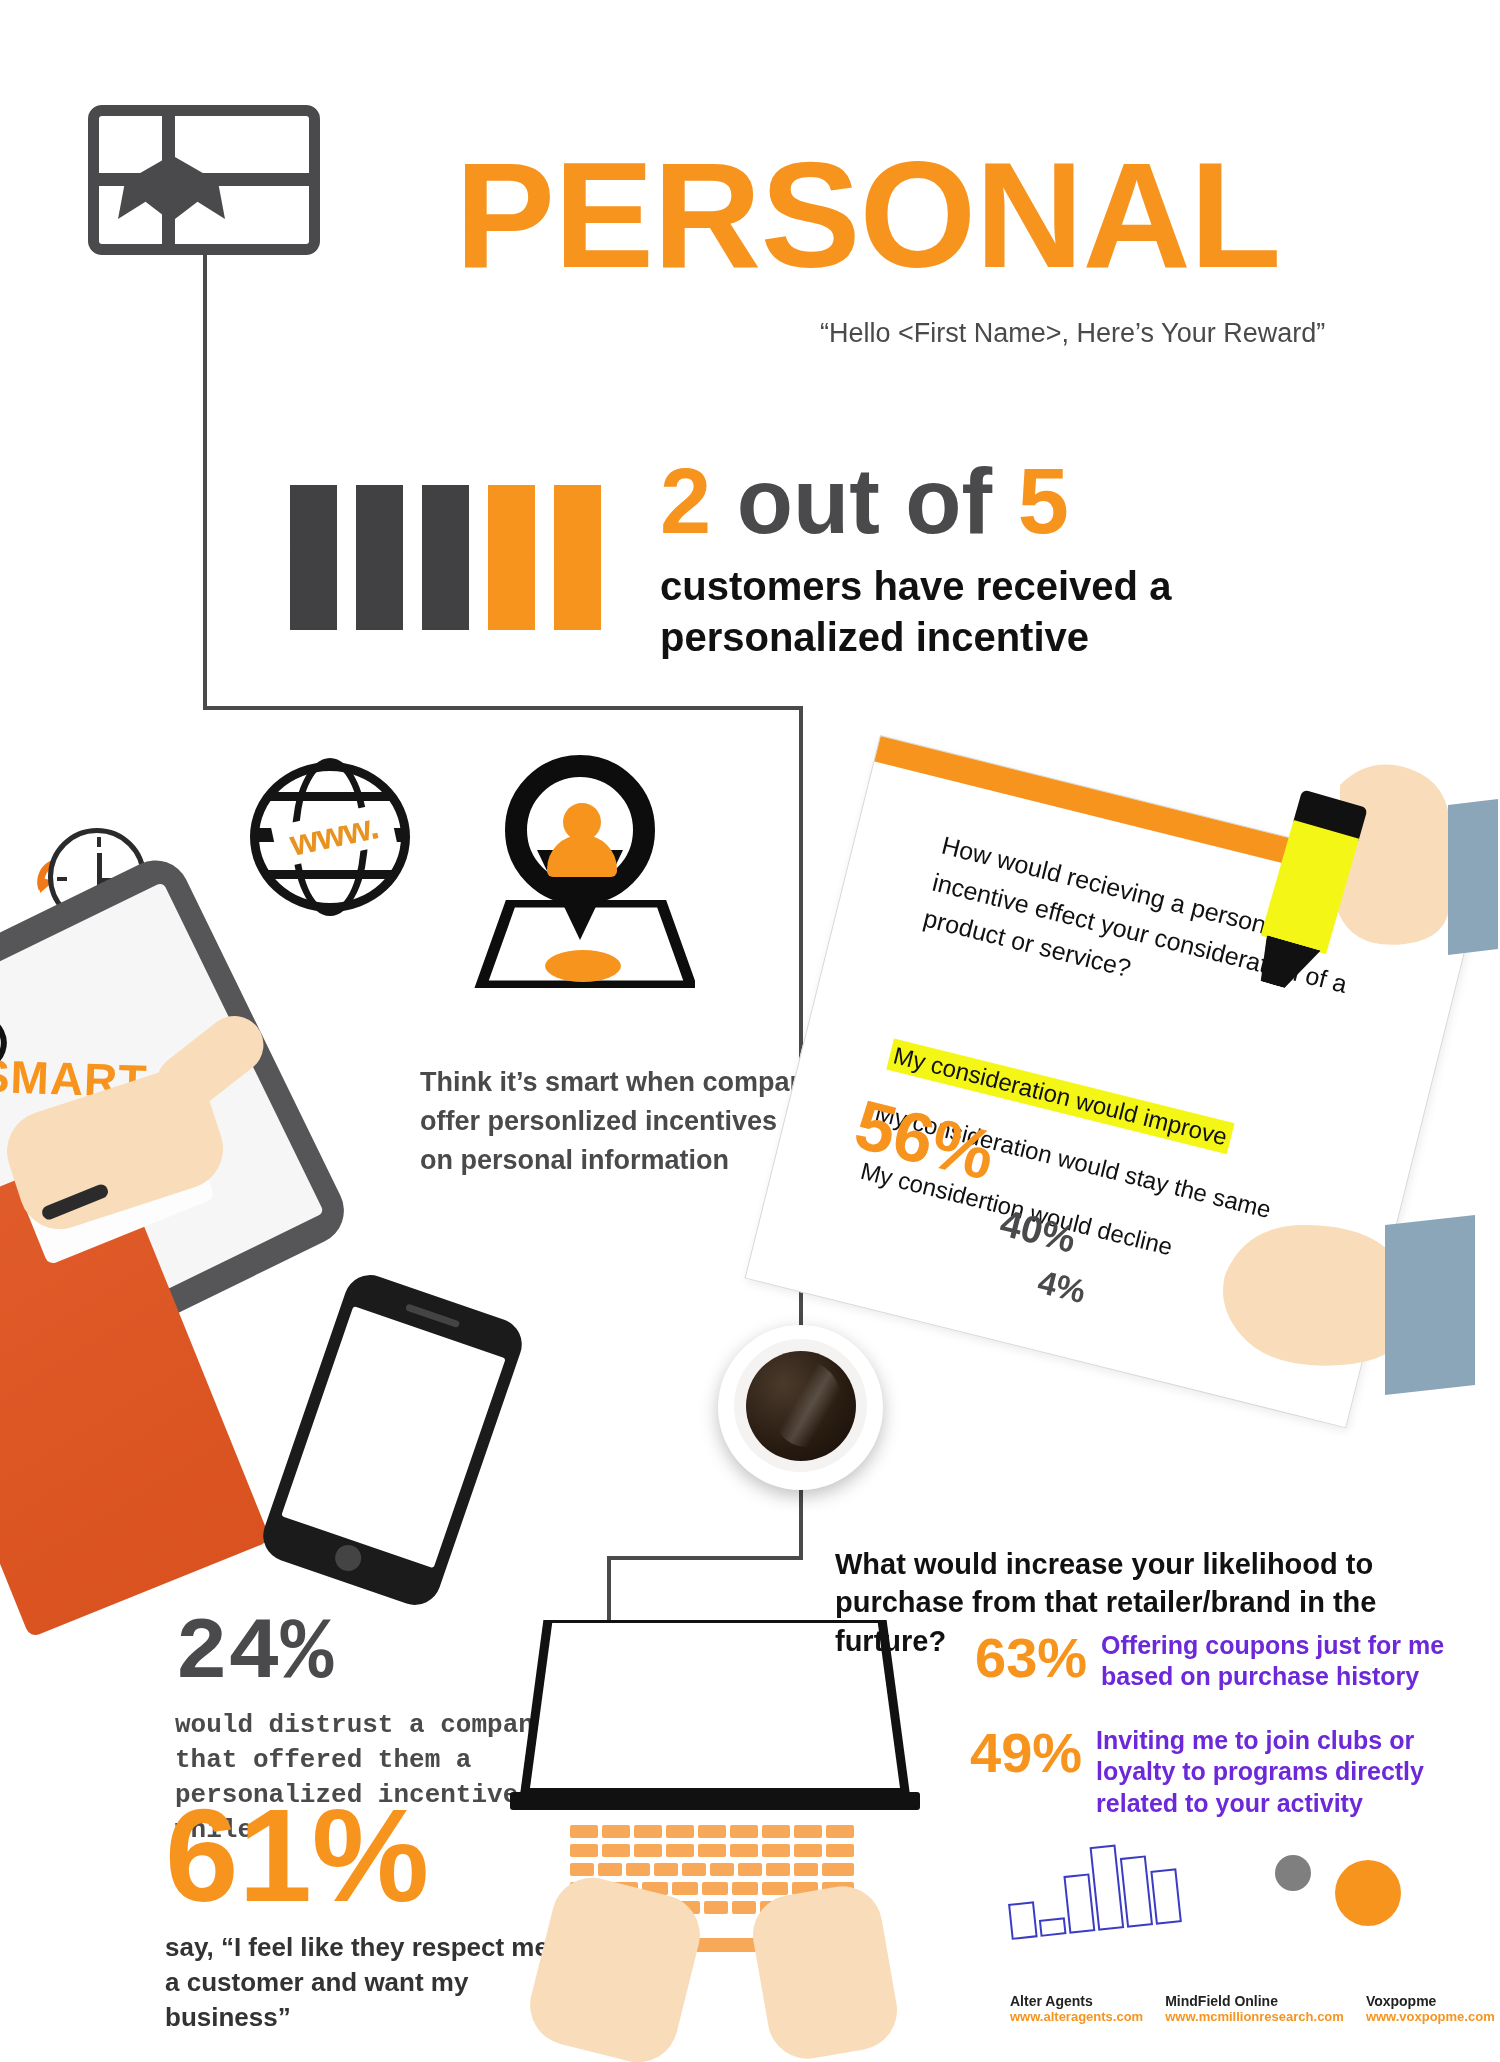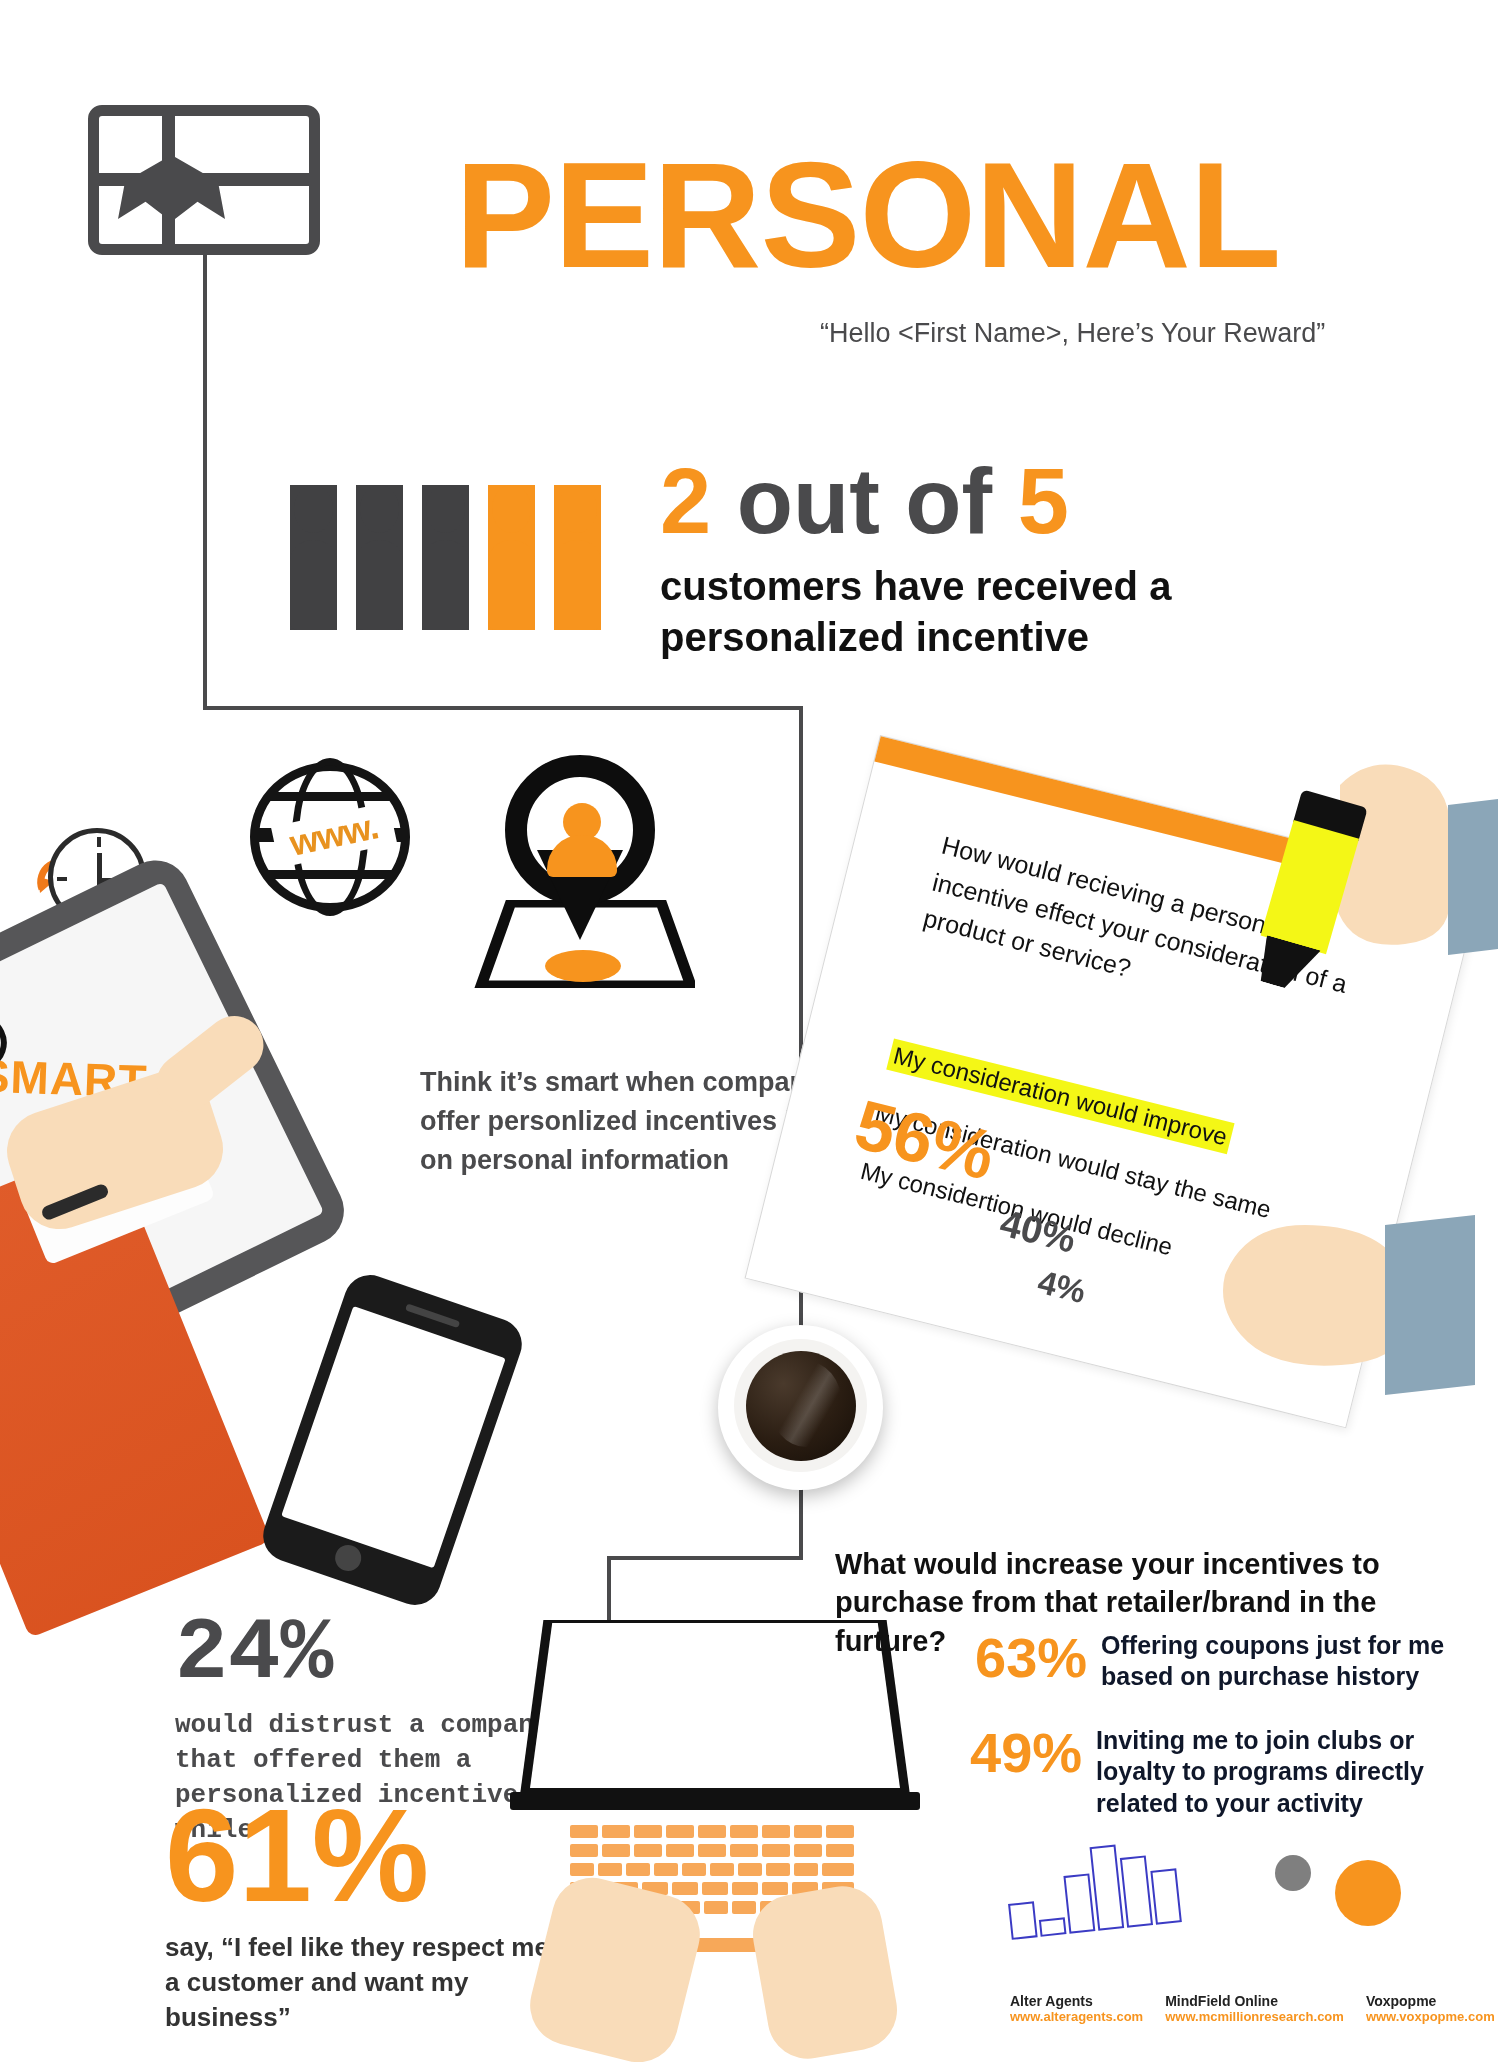--- a/index.html
+++ b/index.html
@@ -198,21 +198,21 @@
   .key { position:absolute; background:#f7a859; border-radius:2px; height:13px; }
   #spacebar { position:absolute; left:46px; top:113px; width:165px; height:14px; background:#f7a859; border-radius:2px;}
 
   
   #q-purchase {
     left: 835px; top: 1545px; width: 620px;
     font-size: 29px; font-weight:700; color:#111; line-height:1.32;
   }
   .kv { position:absolute; display:flex; align-items:flex-start; gap:14px; }
   .kv .kpct { font-size: 56px; font-weight:700; color:#f7941e; line-height:1; }
-  .kv .ktxt { font-size: 25px; font-weight:700; color:#0f172a; line-height:1.25; }
+  .kv .ktxt { font-size: 25px; font-weight:700; color:#6d28d9; line-height:1.25; }
   #kv-63 { left: 975px; top: 1630px; width: 500px; }
   #kv-49 { left: 970px; top: 1725px; width: 510px; }
 
   
   #mini-chart { left: 1005px; top: 1810px; width: 195px; height: 120px; transform: rotate(-6deg); }
   #mini-chart .mb { position:absolute; bottom:0; border:2px solid #3b3bc4; background:#fff; }
   #dot-gray { left: 1275px; top: 1855px; width: 36px; height: 36px; border-radius:50%; background:#7f7f7f; }
   #dot-orange { left: 1335px; top: 1860px; width: 66px; height: 66px; border-radius:50%; background:#f7941e; }
 
   
@@ -431,21 +431,21 @@
     <span class="key" style="left:246px; top:76px; width:38px;"></span>
     <span class="key" style="left:0px;   top:95px; width:22px;"></span>
     <span class="key" style="left:26px;  top:95px; width:22px;"></span>
     <span class="key" style="left:226px; top:95px; width:26px;"></span>
     <span class="key" style="left:256px; top:95px; width:28px;"></span>
     <span id="spacebar"></span>
   </div>
   <div class="abs hand" style="left:540px; top:1885px; width:150px; height:170px; transform:rotate(14deg);"></div>
   <div class="abs hand" style="left:760px; top:1890px; width:130px; height:165px; transform:rotate(-10deg);"></div>
 
-  <div class="abs" id="q-purchase">What would increase your incentives to purchase from that retailer/brand in the furture?</div>
+  <div class="abs" id="q-purchase">What would increase your likelihood to purchase from that retailer/brand in the furture?</div>
 
   <div class="abs kv" id="kv-63">
     <span class="kpct">63%</span>
     <span class="ktxt">Offering coupons just for me based on purchase history</span>
   </div>
   <div class="abs kv" id="kv-49">
     <span class="kpct">49%</span>
     <span class="ktxt">Inviting me to join clubs or loyalty to programs directly related to your activity</span>
   </div>
 

